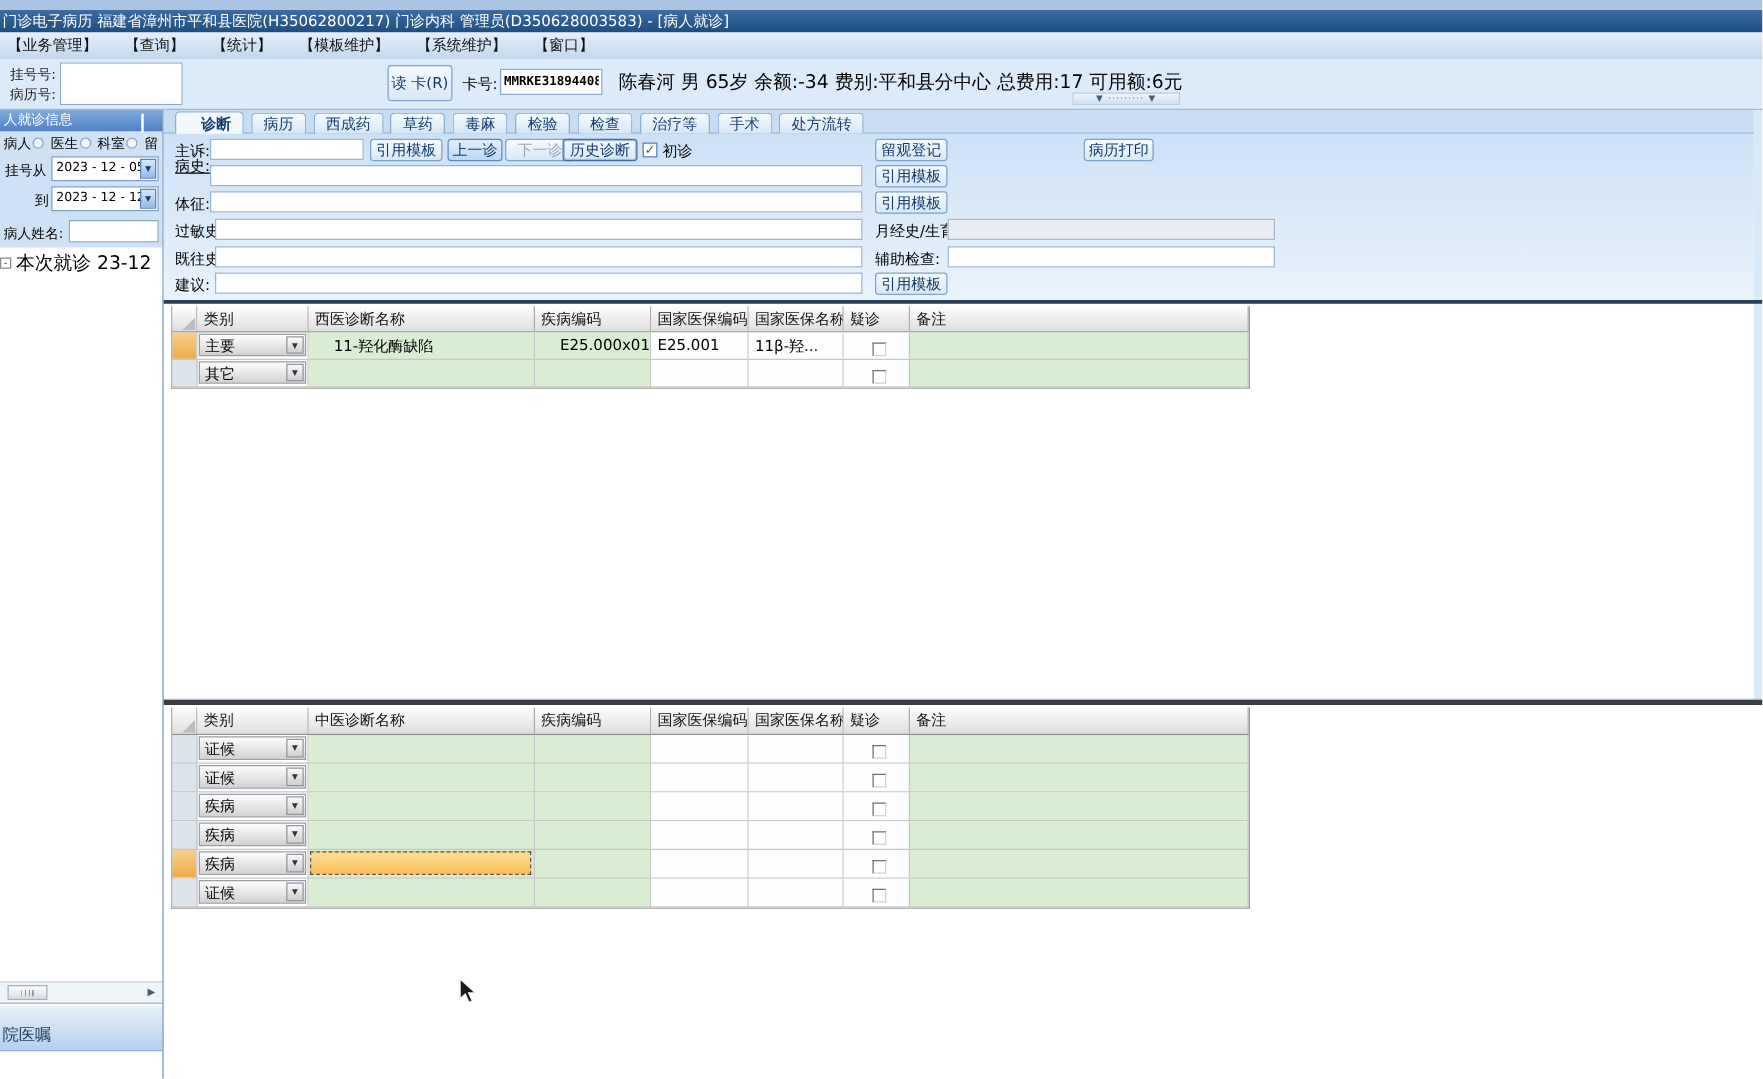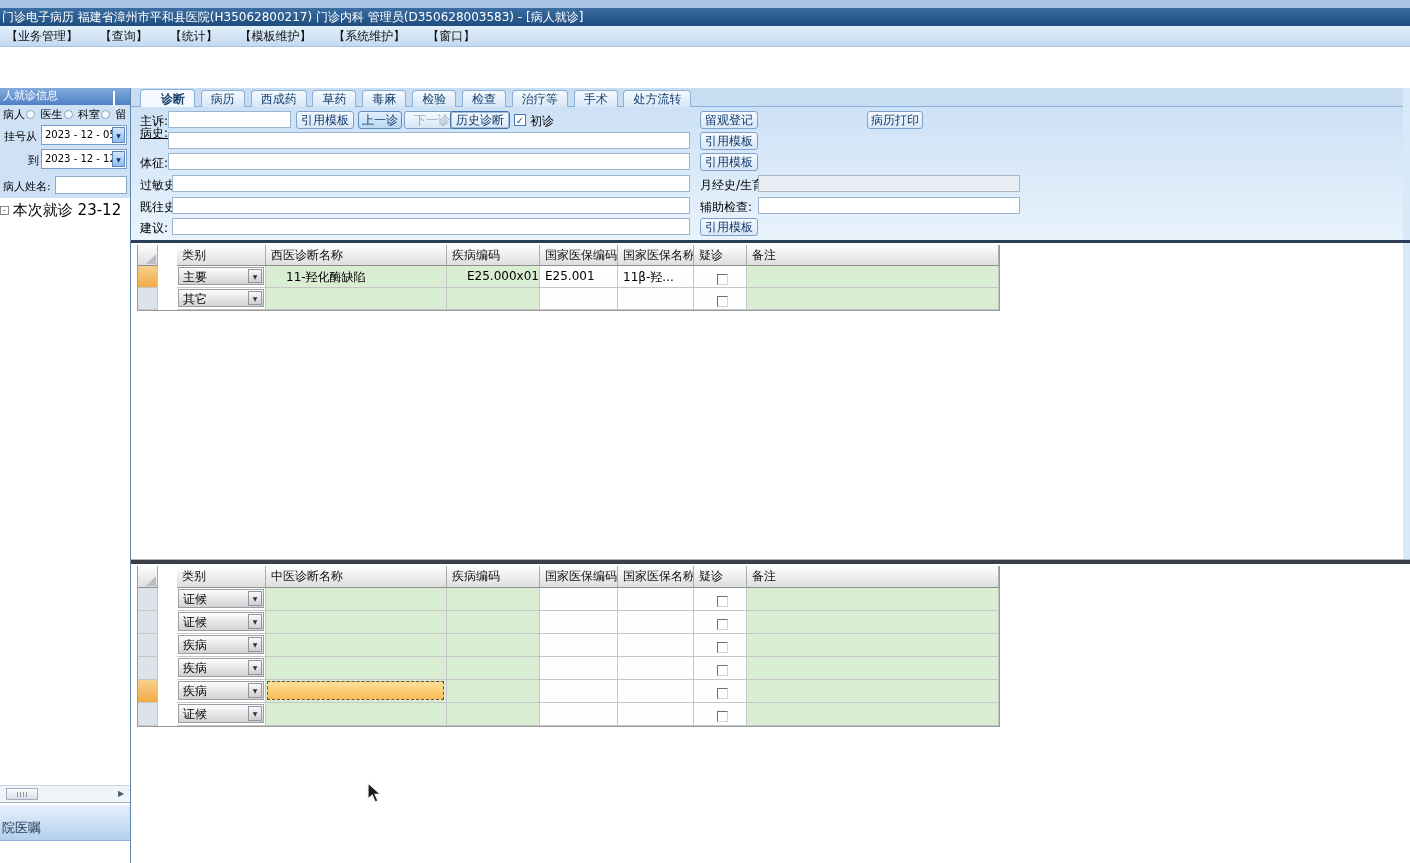--- a/index.html
+++ b/index.html
@@ -109,21 +109,21 @@
   #darkline2 { position:absolute; left:0; top:472px; width:1279px; height:4px; background:#3a3f46; }
 
   
   .grid { position:absolute; left:6px; width:863px; border-left:1px solid #9a9a9a;
     border-right:1px solid #9a9a9a; border-bottom:1px solid #9a9a9a; background:#fff; }
   .g-row { display:flex; }
   .g-cell { border-right:1px solid #c6c6c6; border-bottom:1px solid #c6c6c6;
     overflow:hidden; white-space:nowrap; font-size:12px; position:relative; }
   .g-head .g-cell { background:linear-gradient(#fefefe,#dedede); border-right:1px solid #ababab;
     border-bottom:1px solid #8f8f8f; padding:2px 0 0 5px; font-size:12px; color:#111; }
-  .c-sel{width:20px;} .c-cat{width:89px;margin-left:19px;} .c-name{width:181px;} .c-code{width:93px;}
+  .c-sel{width:20px;} .c-cat{width:89px;} .c-name{width:181px;} .c-code{width:93px;}
   .c-icode{width:78px;} .c-iname{width:76px;} .c-susp{width:53px;} .c-note{flex:1;}
   .sel-head { background:linear-gradient(#fefefe,#dedede); }
   .sel-head .tri { position:absolute; right:1px; bottom:1px; width:0; height:0;
     border-left:10px solid transparent; border-bottom:10px solid #b9bec4; }
   .sel-cell { background:#dde3ea; }
   .sel-cell.orange { background:linear-gradient(#f8d08f,#efab44); }
   .cell-green { background:#d9edd2; padding:3px 0 0 20px; }
   .cell-white { background:#fdfeff; padding:3px 0 0 5px; }
   .cell-hl { background:linear-gradient(#fddf9a,#fbbd55); border:1px dashed #555; margin:1px; }
   .combo { position:absolute; left:1px; top:1px; right:1px; bottom:2px;
@@ -152,20 +152,33 @@
 
   <div class="abs" id="menubar">
     <span class="menu-item">【业务管理】</span>
     <span class="menu-item">【查询】</span>
     <span class="menu-item">【统计】</span>
     <span class="menu-item">【模板维护】</span>
     <span class="menu-item">【系统维护】</span>
     <span class="menu-item">【窗口】</span>
   </div>
 
+  <div class="abs" id="patientbar">
+    <span class="pb-label" style="left:8px;top:5px;">挂号号:</span>
+    <span class="pb-label" style="left:8px;top:21px;">病历号:</span>
+    <div id="pb-inputs">
+      <input type="text" style="">
+      <input type="text" style="">
+    </div>
+    <div id="readcard-btn">读 卡(R)</div>
+    <span id="card-label">卡号:</span>
+    <input id="card-input" type="text" value="MMRKE31894408" style="">
+    <span id="pb-summary">陈春河  男  65岁  余额:-34  费别:平和县分中心  总费用:17  可用额:6元</span>
+    <div id="splitter-grip">▼ ········· ▼</div>
+  </div>
 
   <div class="abs" id="sidebar">
     <div id="sidebar-blue"></div>
     <div id="sb-header">
       <span>人就诊信息</span>
       <span id="pin-icon"><span class="pin-head"></span><span class="pin-stem" style="display:block;"></span></span>
     </div>
     <div id="sb-radios">
       <span class="radio-group"><span>病人</span><span class="radio-circle"></span></span>
       <span class="radio-group"><span>医生</span><span class="radio-circle"></span></span>

